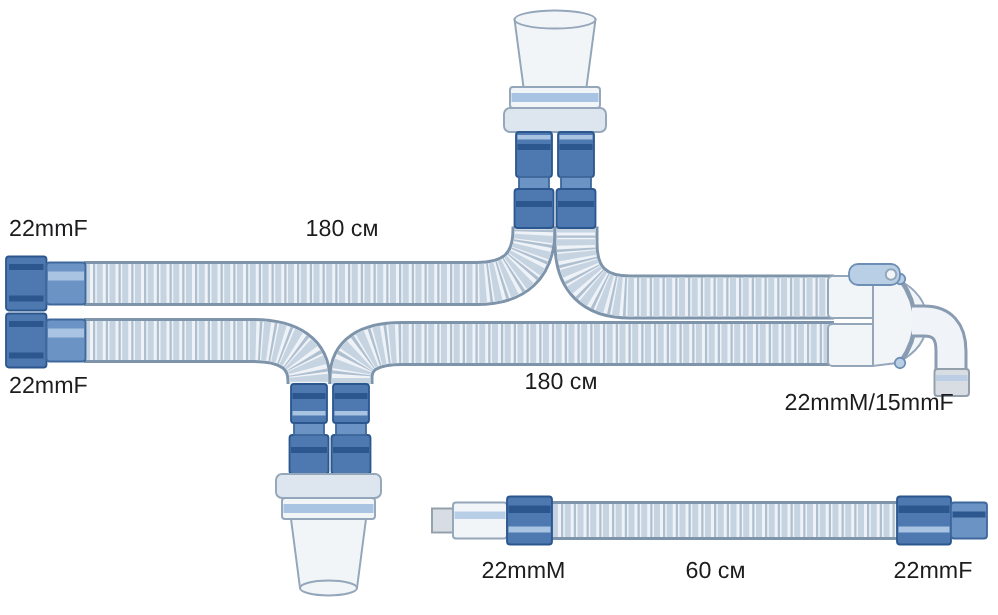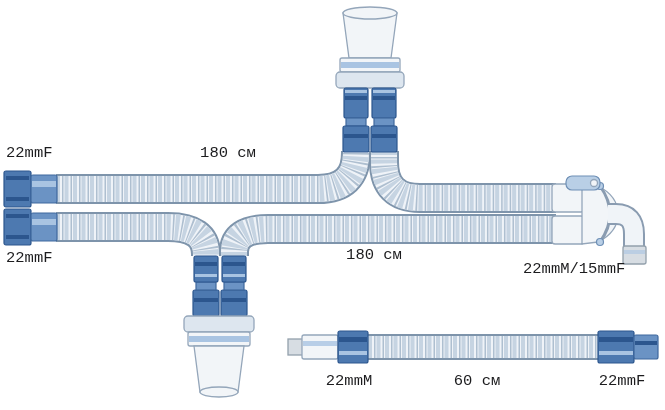--- a/index.html
+++ b/index.html
@@ -1,18 +1,18 @@
 <!DOCTYPE html>
 <html><head>
 <meta charset="utf-8">
 <style>
   html,body{margin:0;padding:0;background:#ffffff;}
   .stage{
     position:relative;width:665px;height:410px;background:#ffffff;
-    font-family:Liberation Mono, monospace;overflow:hidden;
+    font-family:Liberation Sans, sans-serif;overflow:hidden;
   }
   svg{display:block}
   
   .tube-edge  {fill:none;stroke:#7e94ab;stroke-width:30;}
   .tube-body  {fill:none;stroke:#eff3f8;stroke-width:26;}
   .tube-ringA {fill:none;stroke:#c6d4e2;stroke-width:26;stroke-dasharray:4 4.5;}
   .tube-ringB {fill:none;stroke:#9db1c5;stroke-width:26;stroke-dasharray:1.5 7;stroke-dashoffset:2.5;opacity:.8;}
   .sm.tube-edge  {stroke-width:26;}
   .sm.tube-body  {stroke-width:22;}
   .sm.tube-ringA {stroke-width:22;}

